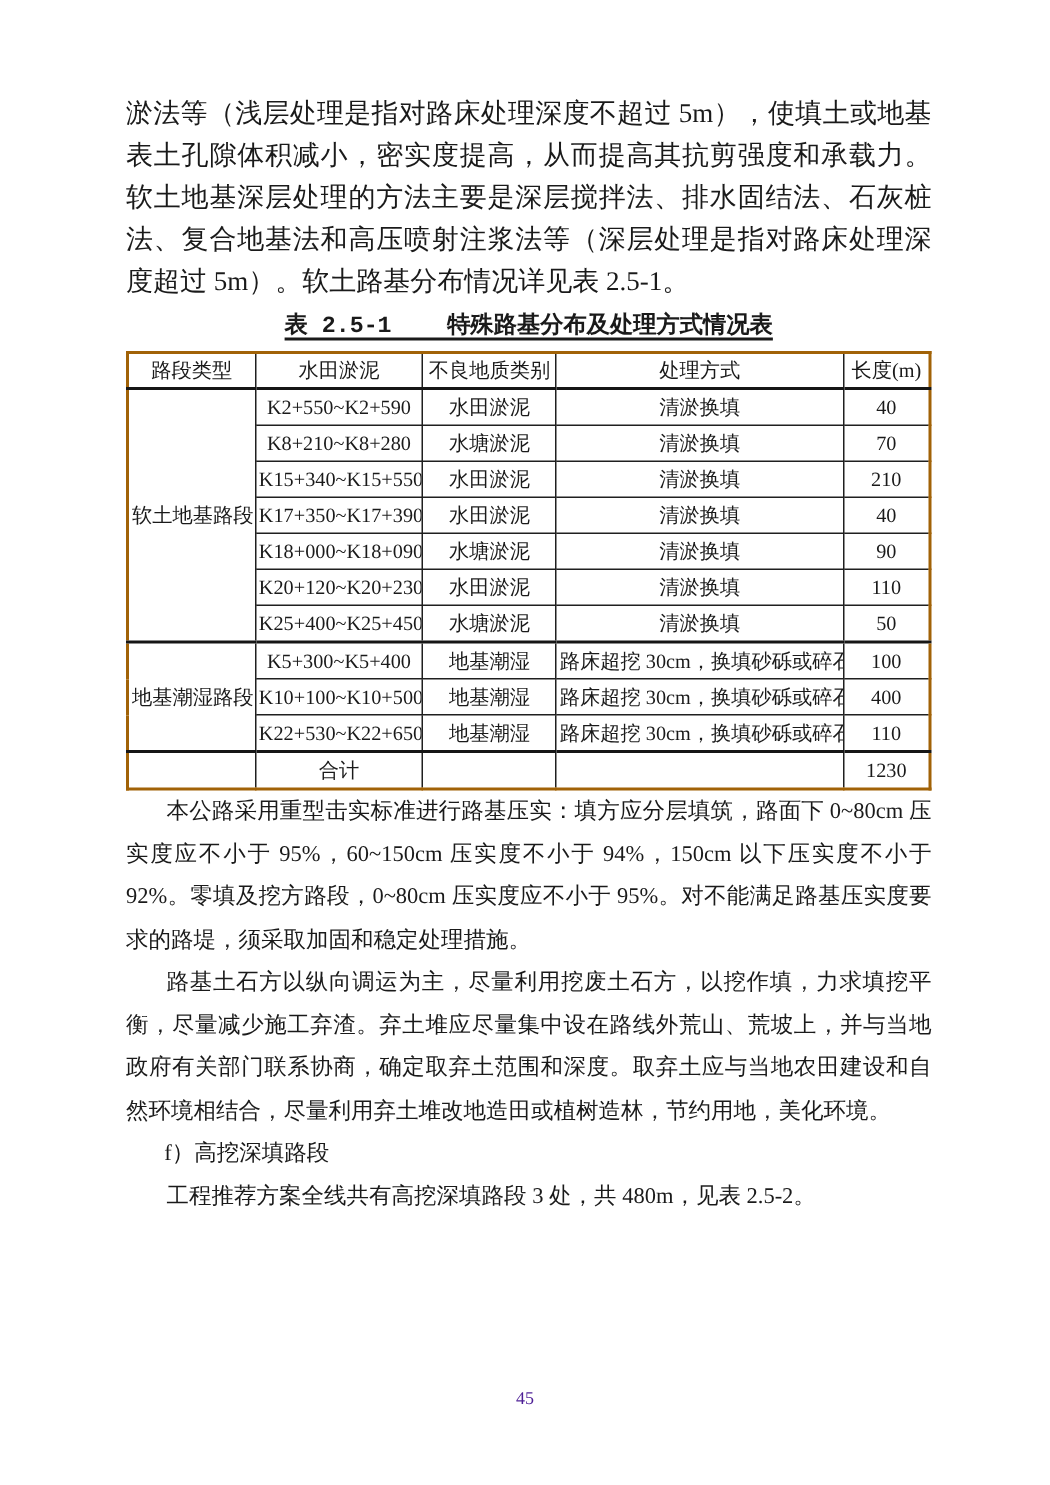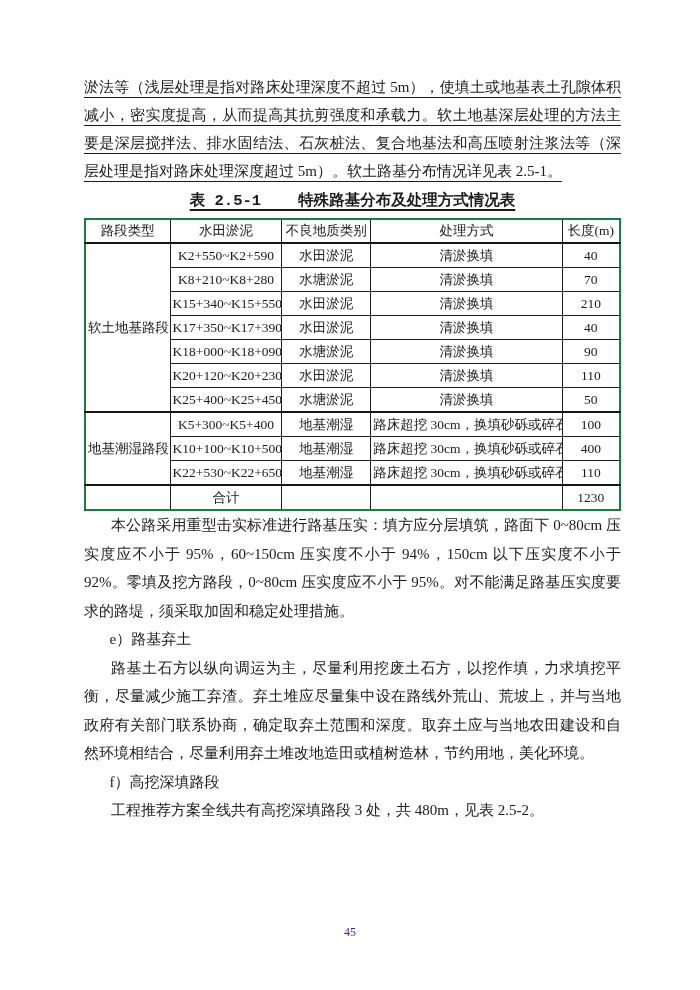--- a/index.html
+++ b/index.html
@@ -21,26 +21,25 @@
   .running-header {
     text-align: right;
     font-size: 11.5px;
     letter-spacing: 0.5px;
     line-height: 14px;
     padding-bottom: 5px;
     border-bottom: 2px solid #1c1c1c;
     color: #2a2a2a;
   }
   .intro-para {
-    margin: 18px 0 0 0;
-    font-size: 15px;
+    margin: 6px 0 0 0;
+    font-size: 18px;
     line-height: 28px;
     text-align: justify;
     text-justify: inter-ideograph;
-    text-decoration: underline;
     text-decoration-thickness: 1px;
     text-underline-offset: 5px;
   }
   .table-title {
     margin-top: 5px;
     text-align: center;
     font-size: 15.5px;
     font-weight: bold;
     line-height: 22px;
     text-decoration: underline;
@@ -62,21 +61,21 @@
     text-align: center;
     vertical-align: middle;
     padding: 1px 2px;
     font-weight: normal;
     height: 21px;
     line-height: 1.15;
     overflow: hidden;
     white-space: nowrap;
   }
   table.data-table {
-    border: 2px solid #15803d;
+    border: 2px solid #a16207;
   }
   table.data-table thead th {
     border-bottom: 2px solid #161616;
     height: 20px;
   }
   table.data-table tr.group-first td {
     border-top: 2px solid #161616;
   }
   .sections { margin: 0; }
   .sec-heading {
@@ -202,21 +201,20 @@
           <td></td>
           <td></td>
           <td>1230</td>
         </tr>
       </tbody>
   </table>
 
   <div class="sections">
     <p class="body-para">本公路采用重型击实标准进行路基压实：填方应分层填筑，路面下 0~80cm 压实度应不小于 95%，60~150cm 压实度不小于 94%，150cm 以下压实度不小于 92%。零填及挖方路段，0~80cm 压实度应不小于 95%。对不能满足路基压实度要求的路堤，须采取加固和稳定处理措施。</p>
 
-    <div class="sec-heading">e）路基弃土</div>
     <p class="body-para">路基土石方以纵向调运为主，尽量利用挖废土石方，以挖作填，力求填挖平衡，尽量减少施工弃渣。弃土堆应尽量集中设在路线外荒山、荒坡上，并与当地政府有关部门联系协商，确定取弃土范围和深度。取弃土应与当地农田建设和自然环境相结合，尽量利用弃土堆改地造田或植树造林，节约用地，美化环境。</p>
 
     <div class="sec-heading">f）高挖深填路段</div>
     <p class="body-para">工程推荐方案全线共有高挖深填路段 3 处，共 480m，见表 2.5-2。</p>
   </div>
 
   <div class="page-footer">
     <span>45</span>
   </div>
 

